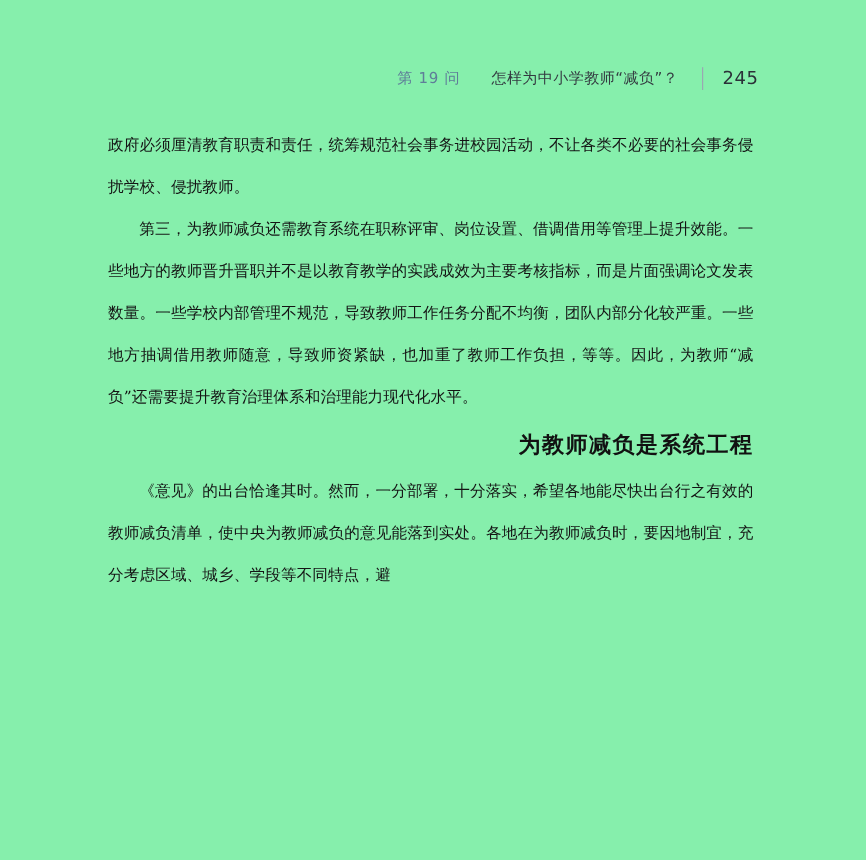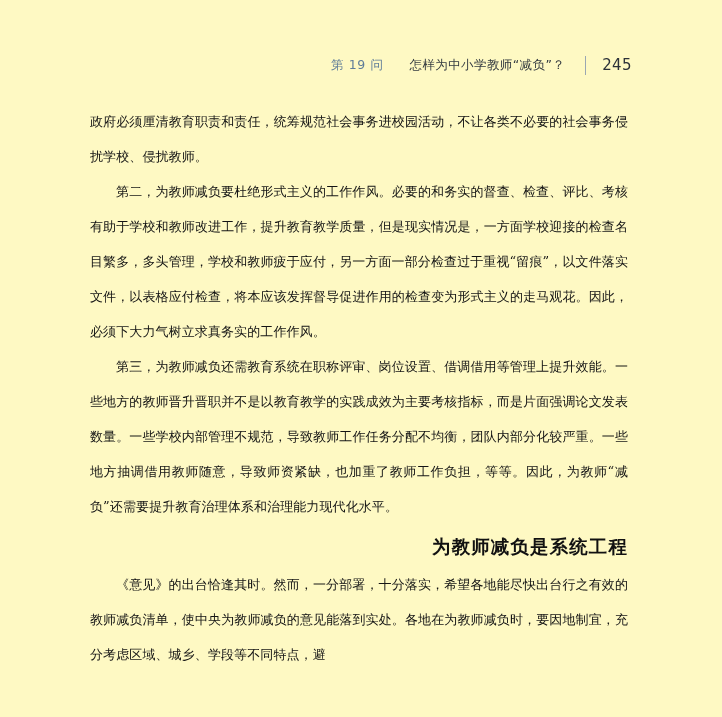--- a/index.html
+++ b/index.html
@@ -12,21 +12,21 @@
     height: 717px;
     overflow: hidden;
     font-family: "DejaVu Serif", "Liberation Serif", serif;
     color: #1a1a1a;
   }
 
   .page {
     position: relative;
     width: 722px;
     height: 717px;
-    background: #fef9c3;
+    background: #86efac;
   }
 
   
   .running-head {
     position: absolute;
     top: 52px;
     left: 90px;
     right: 90px;
     height: 26px;
     display: flex;
@@ -105,21 +105,20 @@
     <span class="rh-qnum">第 19 问</span>
     <span class="rh-title">怎样为中小学教师“减负”？</span>
     <span class="rh-rule"></span>
     <span class="rh-folio">245</span>
   </div>
 
   <div class="text-column">
 
     <p class="para">政府必须厘清教育职责和责任，统筹规范社会事务进校园活动，不让各类不必要的社会事务侵扰学校、侵扰教师。</p>
 
-    <p class="para indent">第二，为教师减负要杜绝形式主义的工作作风。必要的和务实的督查、检查、评比、考核有助于学校和教师改进工作，提升教育教学质量，但是现实情况是，一方面学校迎接的检查名目繁多，多头管理，学校和教师疲于应付，另一方面一部分检查过于重视“留痕”，以文件落实文件，以表格应付检查，将本应该发挥督导促进作用的检查变为形式主义的走马观花。因此，必须下大力气树立求真务实的工作作风。</p>
 
     <p class="para indent">第三，为教师减负还需教育系统在职称评审、岗位设置、借调借用等管理上提升效能。一些地方的教师晋升晋职并不是以教育教学的实践成效为主要考核指标，而是片面强调论文发表数量。一些学校内部管理不规范，导致教师工作任务分配不均衡，团队内部分化较严重。一些地方抽调借用教师随意，导致师资紧缺，也加重了教师工作负担，等等。因此，为教师“减负”还需要提升教育治理体系和治理能力现代化水平。</p>
 
     <h2 class="section-heading">为教师减负是系统工程</h2>
 
     <p class="para indent">《意见》的出台恰逢其时。然而，一分部署，十分落实，希望各地能尽快出台行之有效的教师减负清单，使中央为教师减负的意见能落到实处。各地在为教师减负时，要因地制宜，充分考虑区域、城乡、学段等不同特点，避</p>
 
   </div>
 
 </div>

